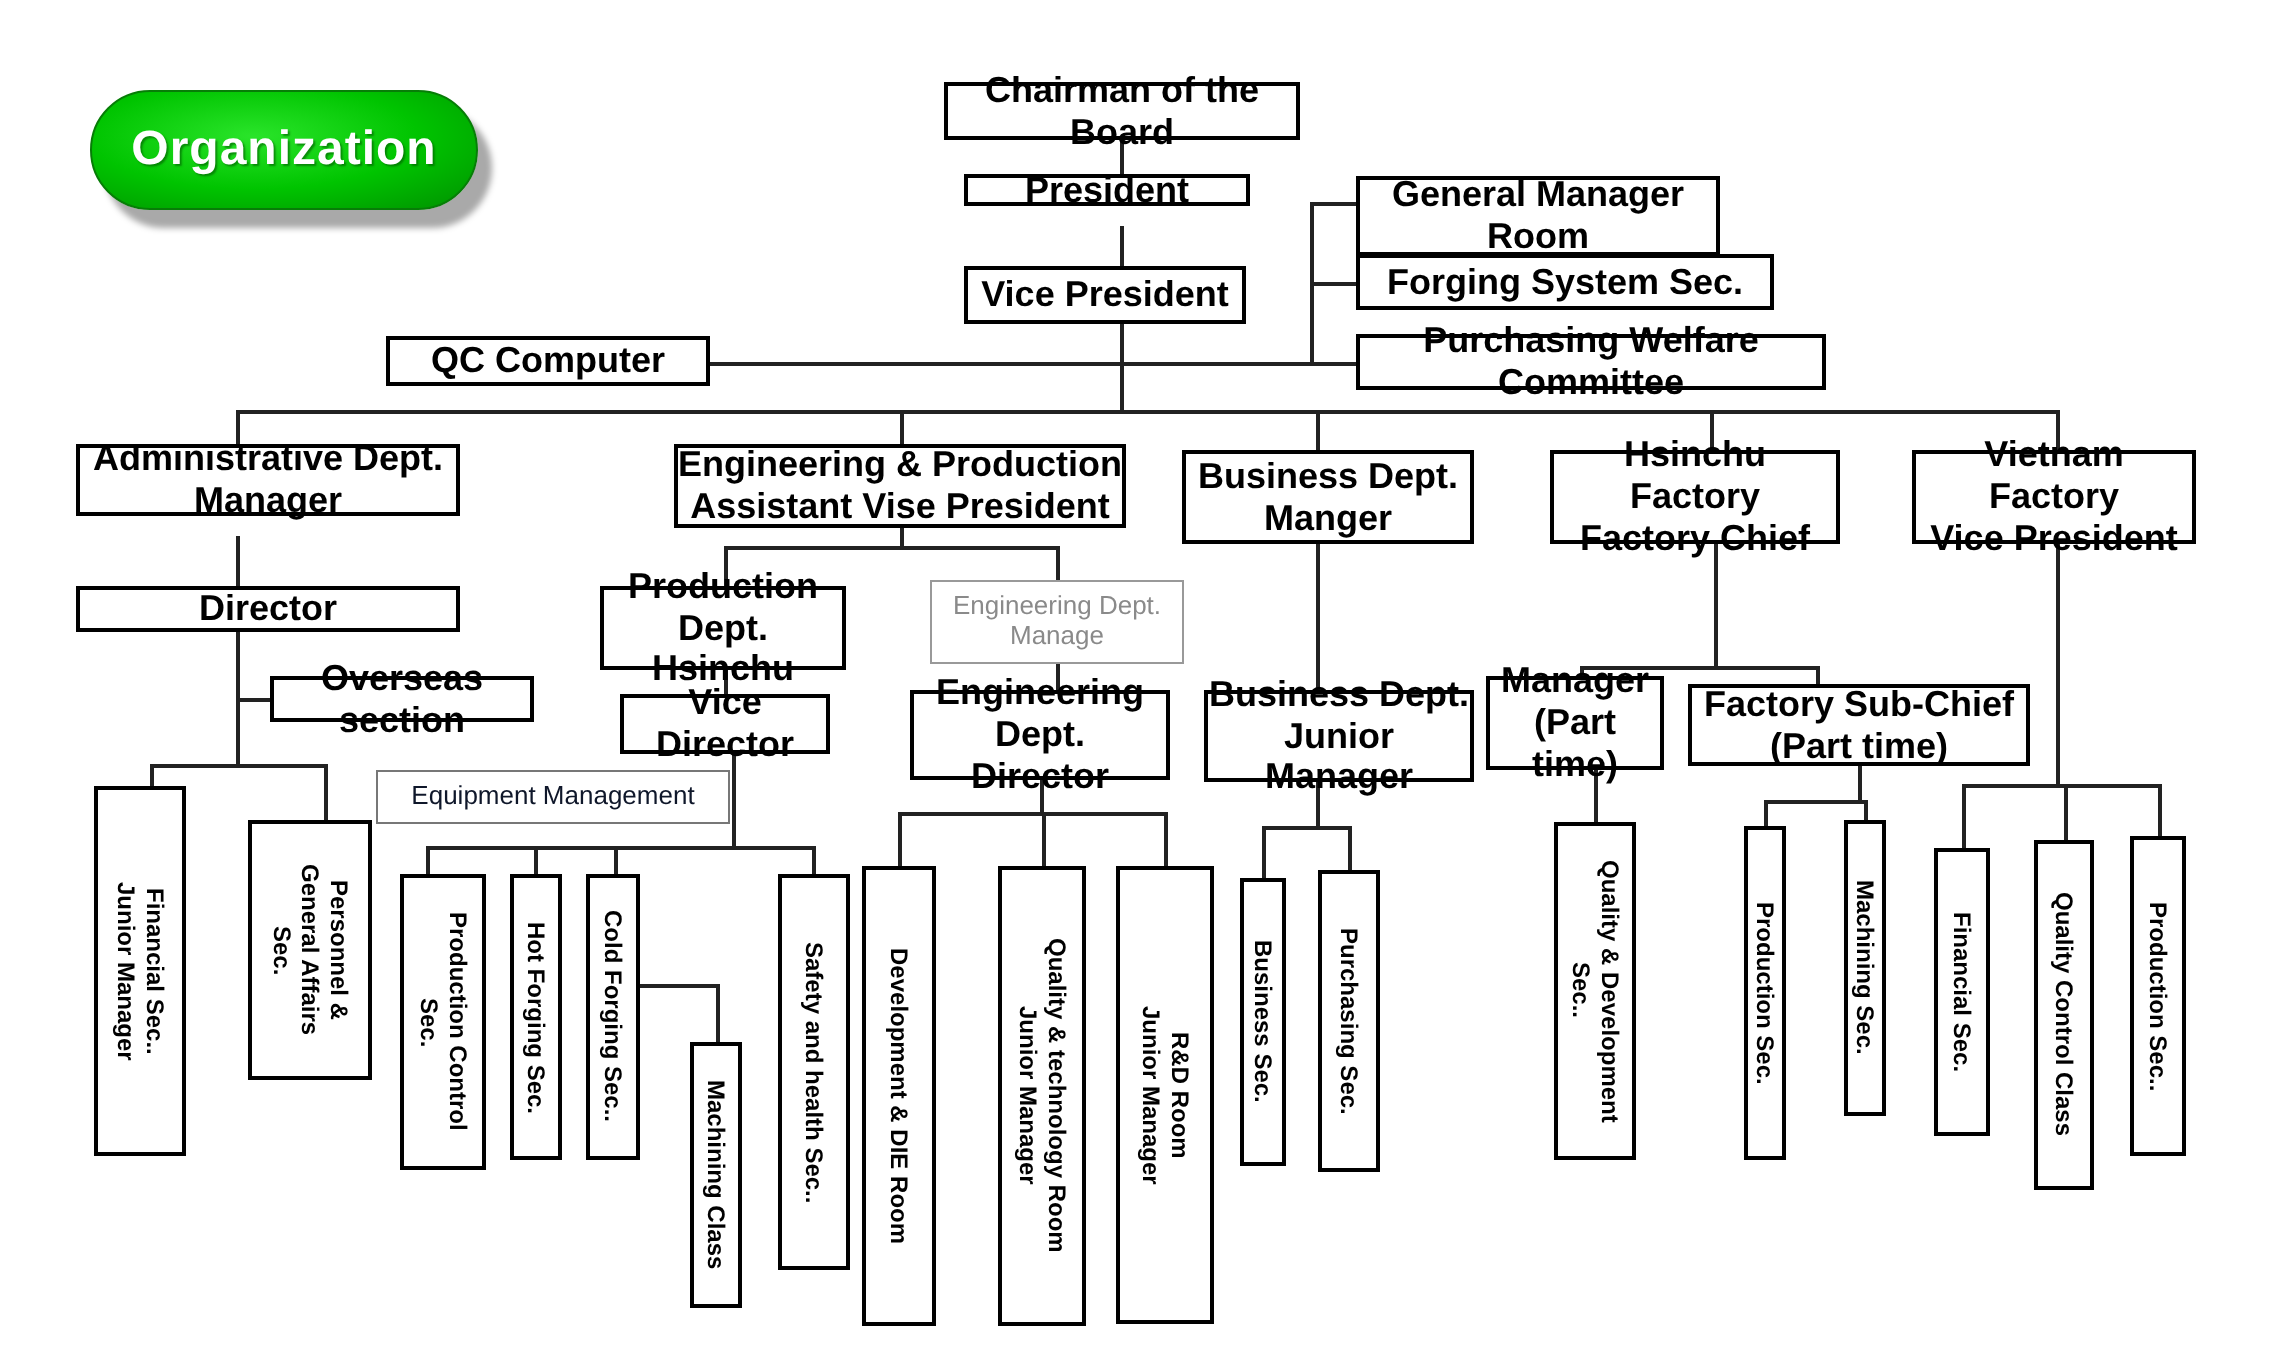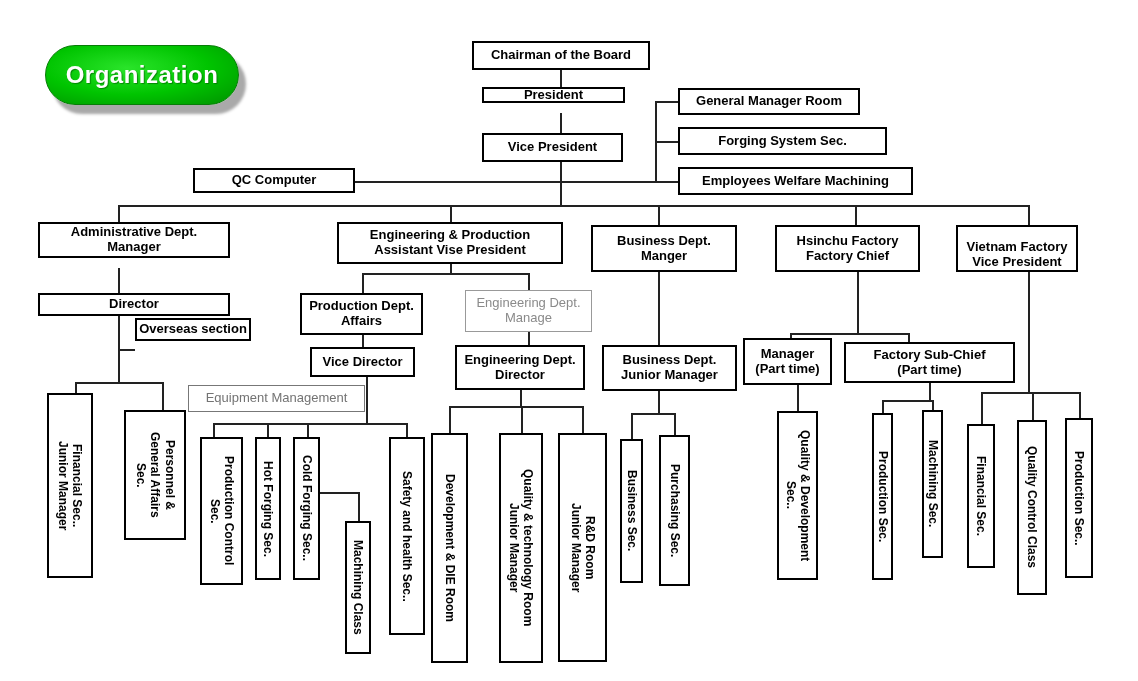--- a/index.html
+++ b/index.html
@@ -8,30 +8,30 @@
     font-family:"Liberation Sans",sans-serif;overflow:hidden;
   }
   
   .line{position:absolute;background:#222;}
   
   .node{
     position:absolute;display:flex;align-items:center;justify-content:center;
     background:#fff;border:2px solid #000;box-sizing:border-box;
   }
   .node span{
-    font-weight:bold;font-size:13px;line-height:1.15;color:#000;
+    font-weight:bold;font-size:18px;line-height:1.15;color:#000;
     text-align:center;white-space:pre-line;
   }
   .node.v span{
     writing-mode:vertical-rl;font-size:12px;line-height:1.2;
   }
   .node.light{border:1px solid #999;}
   .node.light span{font-weight:normal;color:#8a8a8a;font-size:13px;}
   .node.regular{border:1px solid #777;}
-  .node.regular span{font-weight:normal;color:#737373;font-size:13px;}
+  .node.regular span{font-weight:normal;color:#0f172a;font-size:13px;}
   
   #badge{
     position:absolute;left:45px;top:45px;width:192px;height:58px;
     border-radius:999px;
     background:radial-gradient(ellipse at 42% 38%, #2ae42a 0%, #00c400 52%, #009100 100%);
     border:1px solid #077d07;
     box-shadow:7px 9px 3px #a9a9a9;
     display:flex;align-items:center;justify-content:center;
   }
   #badge span{
@@ -108,61 +108,61 @@
   <div id="nodes">
       <div class="node h" style="left: 472px; top: 41px; width: 178px; height: 29px;">
         <span>Chairman of the Board</span>
       </div>
       <div class="node h" style="left: 482px; top: 87px; width: 143px; height: 16px;">
         <span>President</span>
       </div>
       <div class="node h" style="left: 482px; top: 133px; width: 141px; height: 29px;">
         <span>Vice President</span>
       </div>
-      <div class="node h" style="left: 678px; top: 88px; width: 182px; height: 27px;">
+      <div class="node h" style="left: 678px; top: 88px; width: 182px; height: 40px;">
         <span>General Manager Room</span>
       </div>
       <div class="node h" style="left: 678px; top: 127px; width: 209px; height: 28px;">
         <span>Forging System Sec.</span>
       </div>
       <div class="node h" style="left: 678px; top: 167px; width: 235px; height: 28px;">
-        <span>Employees Welfare Machining</span>
+        <span>Purchasing Welfare Committee</span>
       </div>
       <div class="node h" style="left: 193px; top: 168px; width: 162px; height: 25px;">
         <span>QC Computer</span>
       </div>
       <div class="node h" style="left: 38px; top: 222px; width: 192px; height: 36px;">
         <span>Administrative Dept.
 Manager</span>
       </div>
       <div class="node h" style="left: 337px; top: 222px; width: 226px; height: 42px;">
         <span>Engineering &amp; Production
 Assistant Vise President</span>
       </div>
       <div class="node h" style="left: 591px; top: 225px; width: 146px; height: 47px;">
         <span>Business Dept.
 Manger</span>
       </div>
       <div class="node h" style="left: 775px; top: 225px; width: 145px; height: 47px;">
         <span>Hsinchu Factory
 Factory Chief</span>
       </div>
-      <div class="node h" style="left: 956px; top: 225px; width: 122px; height: 47px; align-items: flex-end;">
+      <div class="node h" style="left: 956px; top: 225px; width: 142px; height: 47px;">
         <span>Vietnam Factory
 Vice President</span>
       </div>
       <div class="node h" style="left: 38px; top: 293px; width: 192px; height: 23px;">
         <span>Director</span>
       </div>
-      <div class="node h" style="left: 135px; top: 318px; width: 116px; height: 23px;">
+      <div class="node h" style="left: 135px; top: 338px; width: 132px; height: 23px;">
         <span>Overseas section</span>
       </div>
       <div class="node h" style="left: 300px; top: 293px; width: 123px; height: 42px;">
         <span>Production Dept.
-Affairs</span>
+Hsinchu</span>
       </div>
       <div class="node h light" style="left: 465px; top: 290px; width: 127px; height: 42px;">
         <span>Engineering Dept.
 Manage</span>
       </div>
       <div class="node h" style="left: 310px; top: 347px; width: 105px; height: 30px;">
         <span>Vice Director</span>
       </div>
       <div class="node h regular" style="left: 188px; top: 385px; width: 177px; height: 27px;">
         <span>Equipment Management</span>

